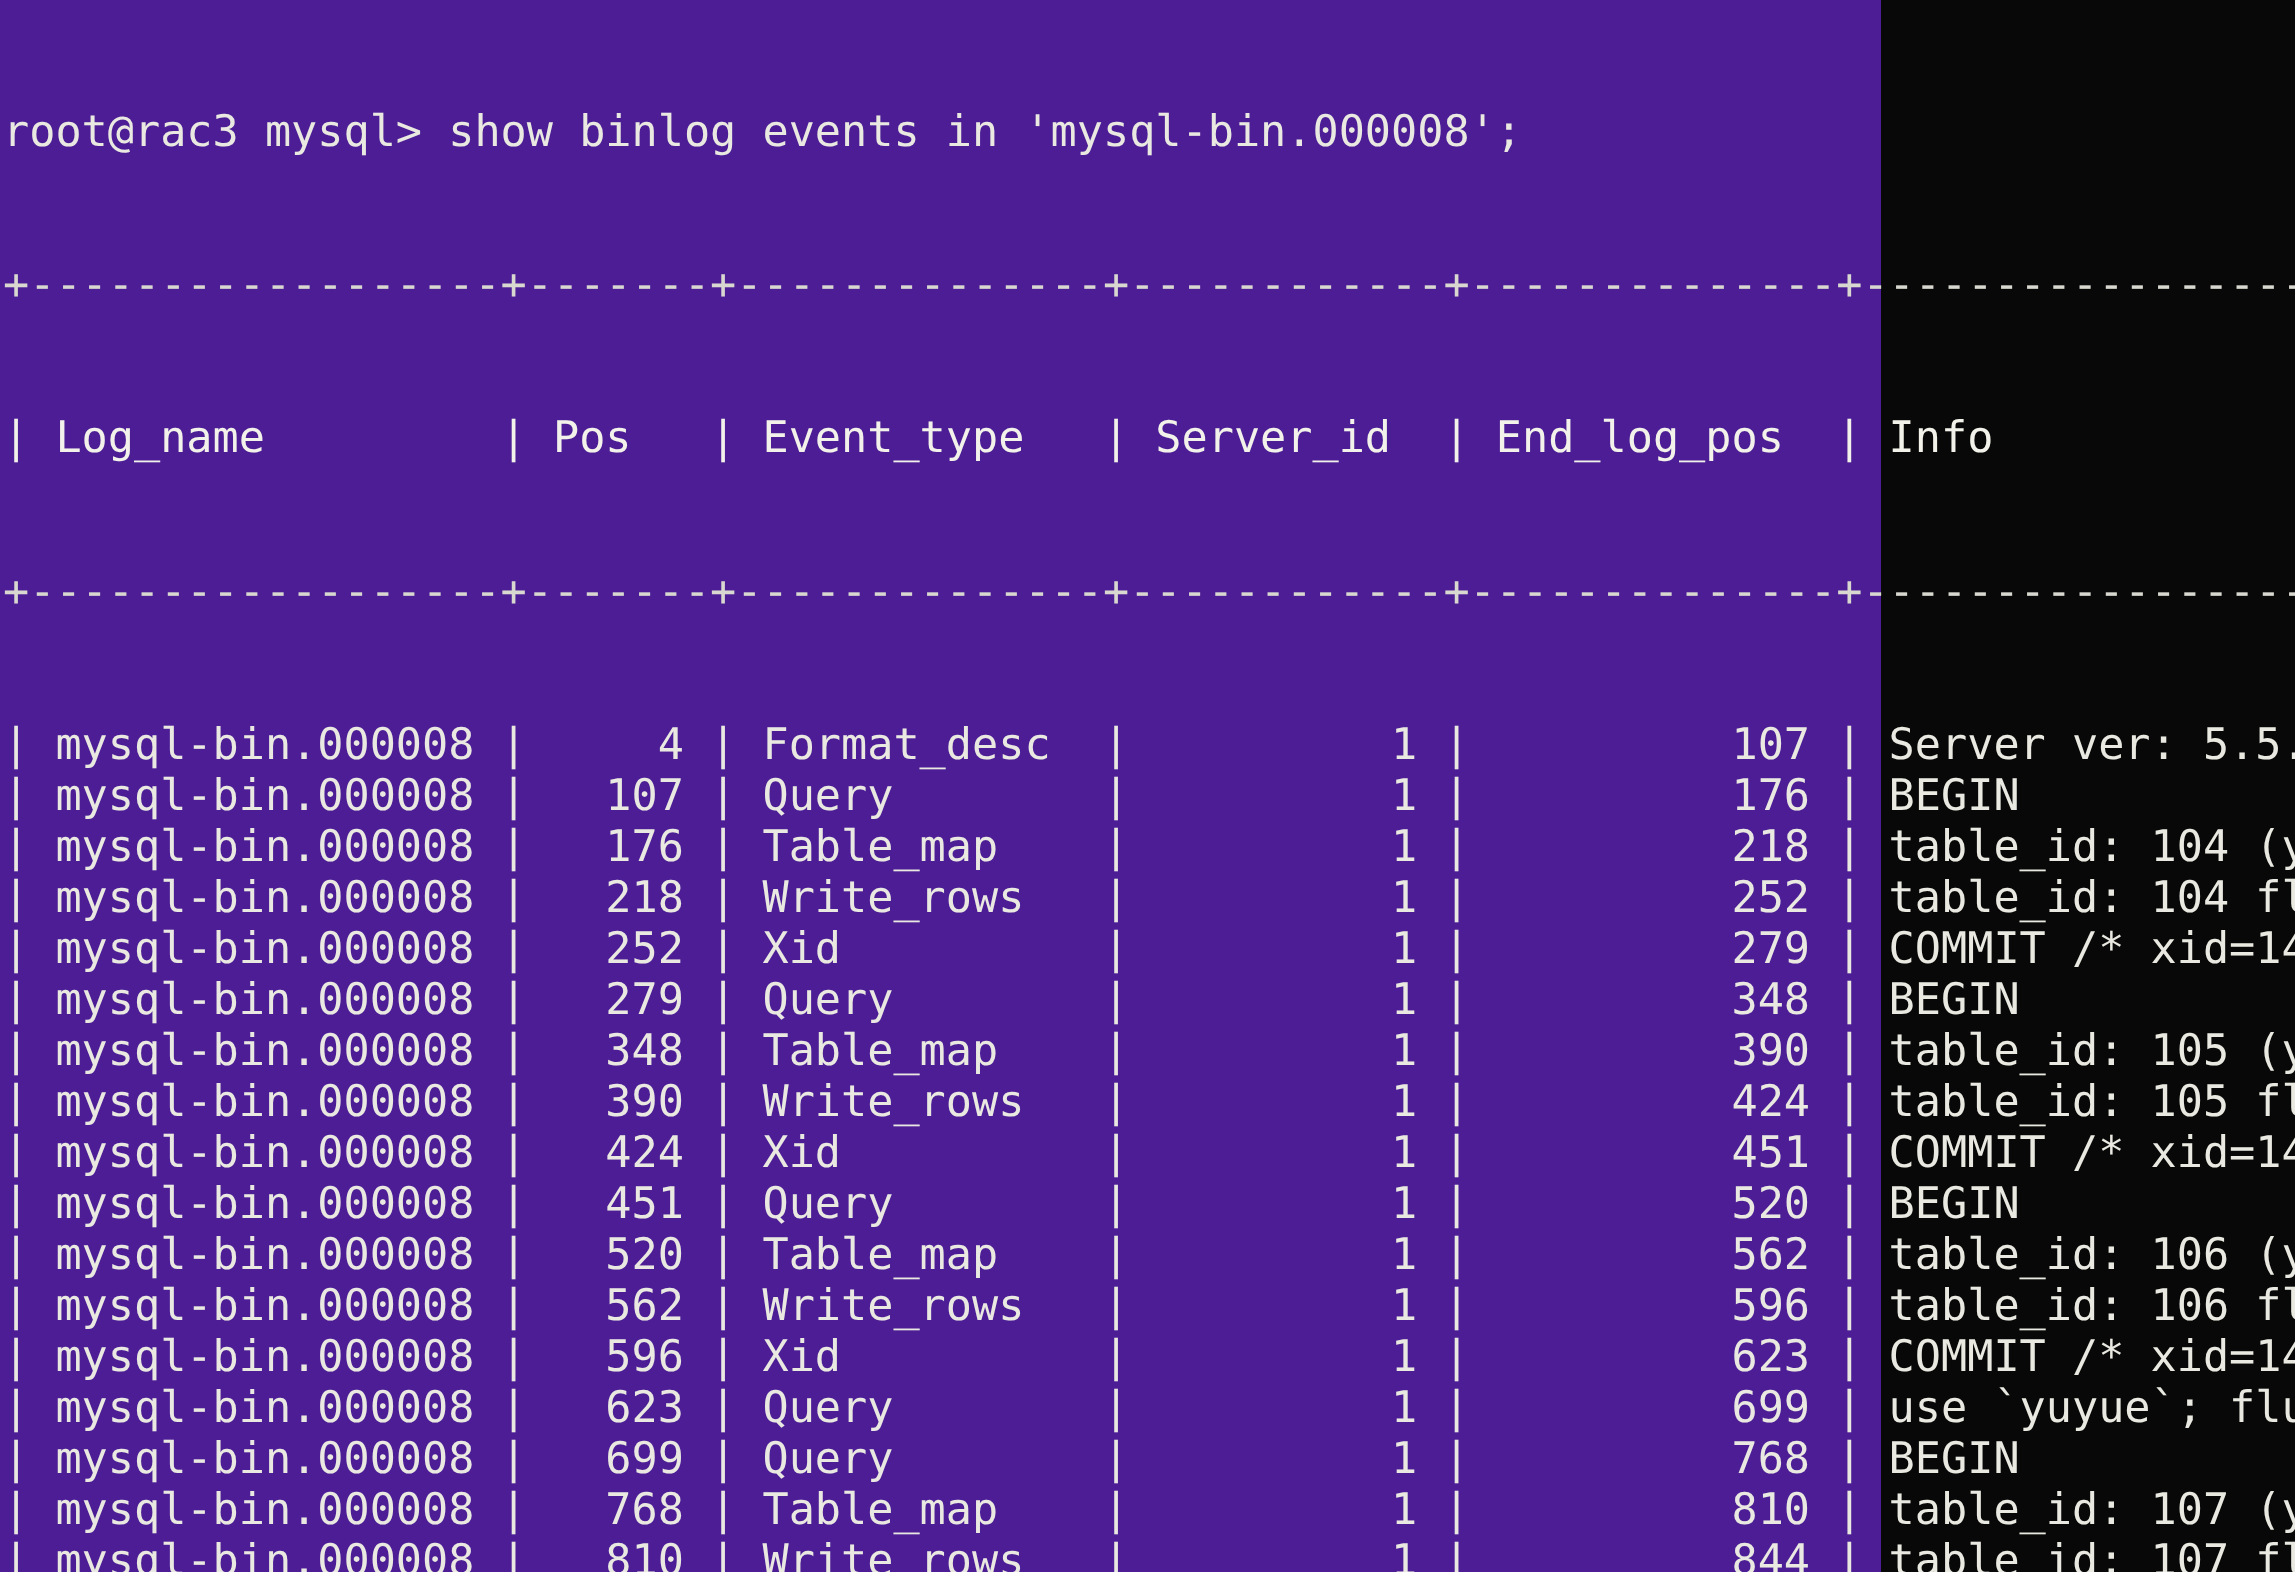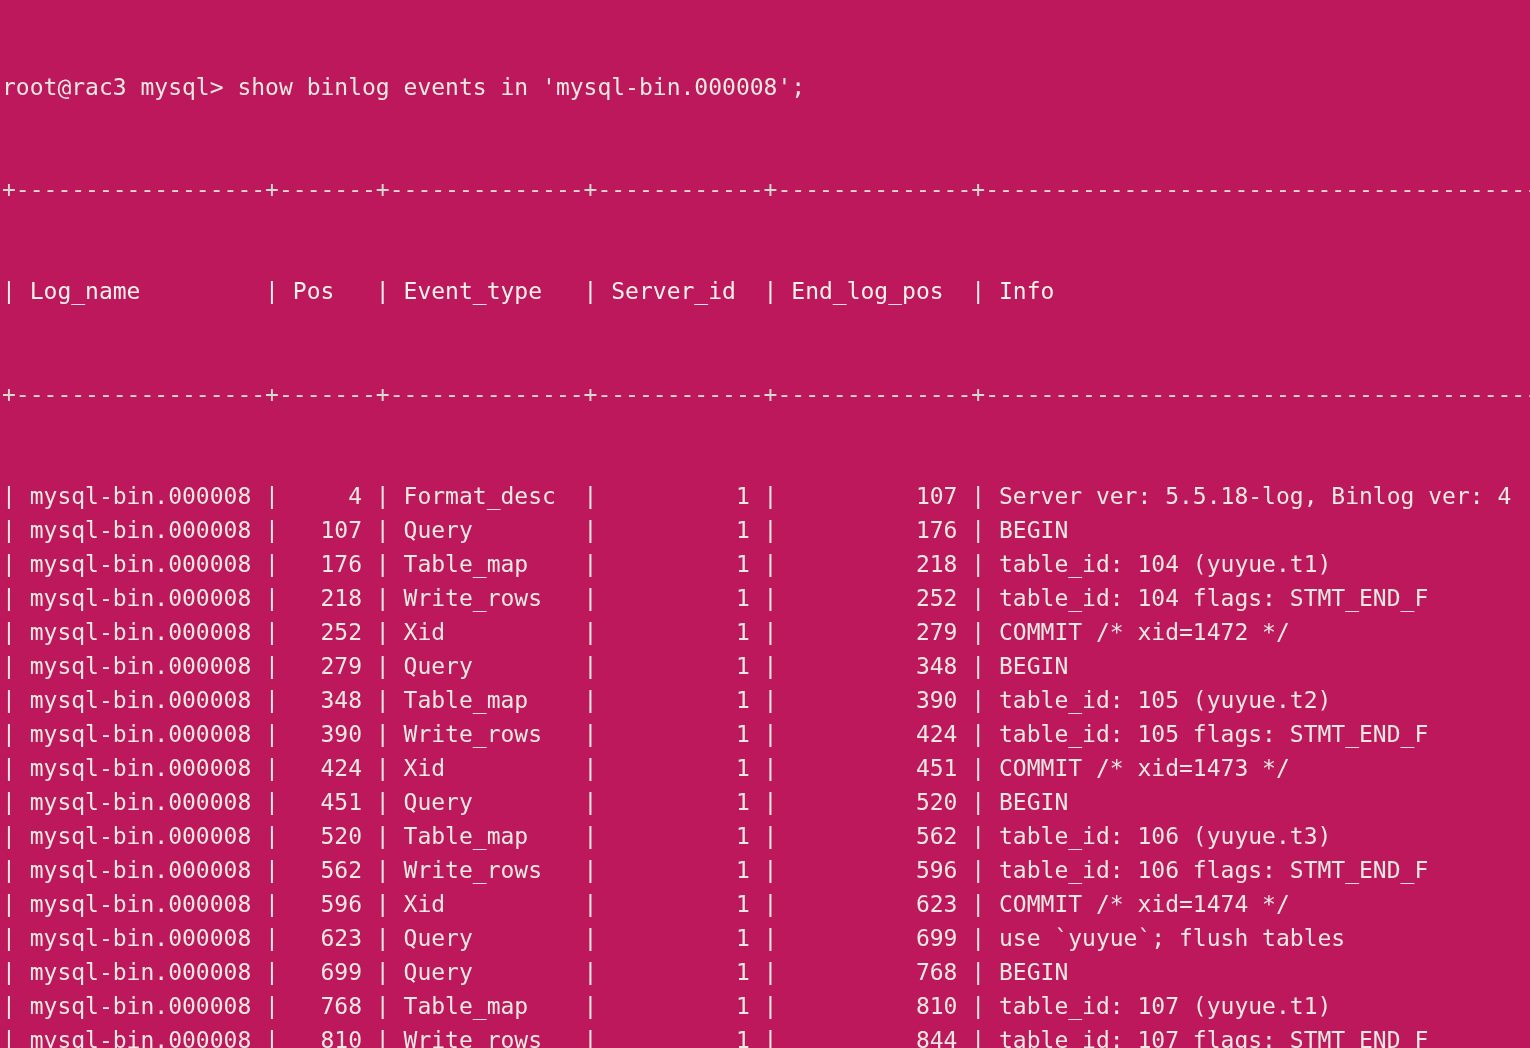--- a/index.html
+++ b/index.html
@@ -8,26 +8,26 @@
     padding: 0;
     background: #080808;
   }
   body {
     width: 1530px;
     height: 1048px;
     overflow: hidden;
     font-family: "DejaVu Sans Mono", "Liberation Mono", monospace;
   }
   #terminal {
-    width: 1530px;
+    width: 1254px;
     height: 1048px;
-    background: #be185d;
+    background: #4c1d95;
     color: #e9e9e1;
     font-family: "DejaVu Sans Mono", "Liberation Mono", monospace;
-    font-size: 23px;
+    font-size: 29px;
     line-height: 34.05px;
     letter-spacing: 0px;
     padding: 2px 0 0 2px;
     box-sizing: border-box;
     white-space: pre;
     -webkit-font-smoothing: antialiased;
   }
   .line {
     white-space: pre;
     height: 34.05px;

